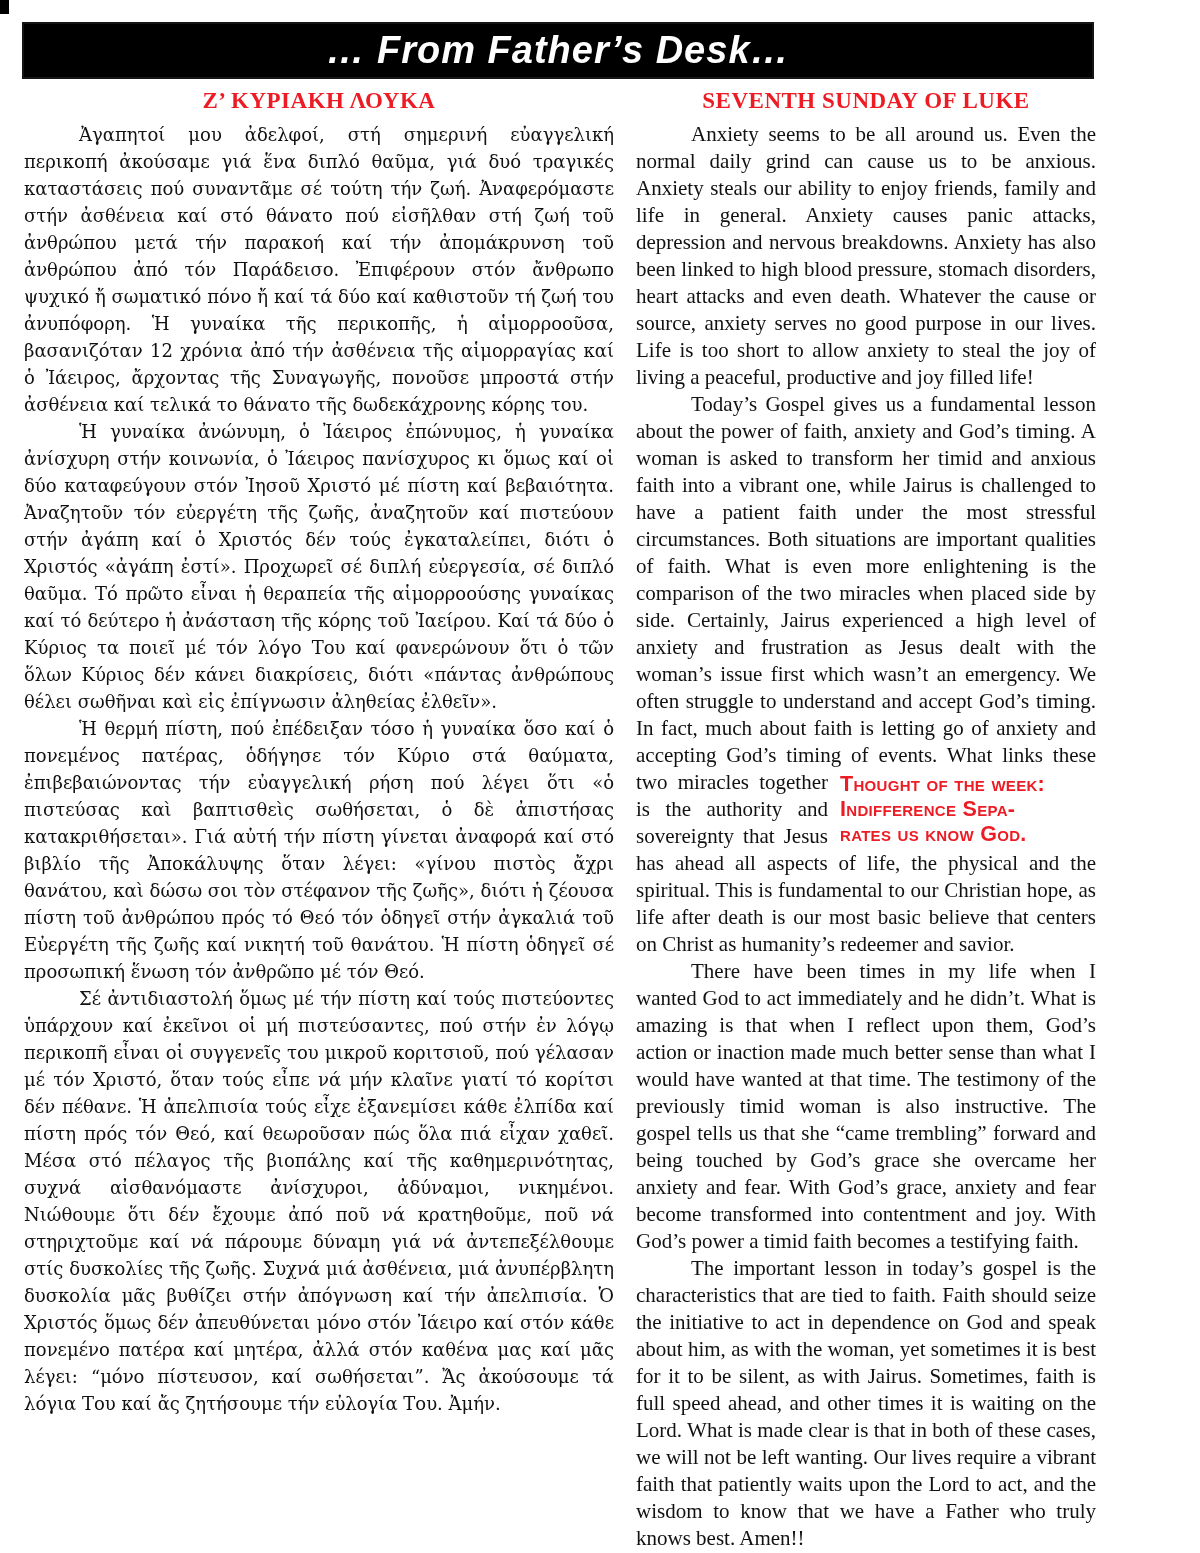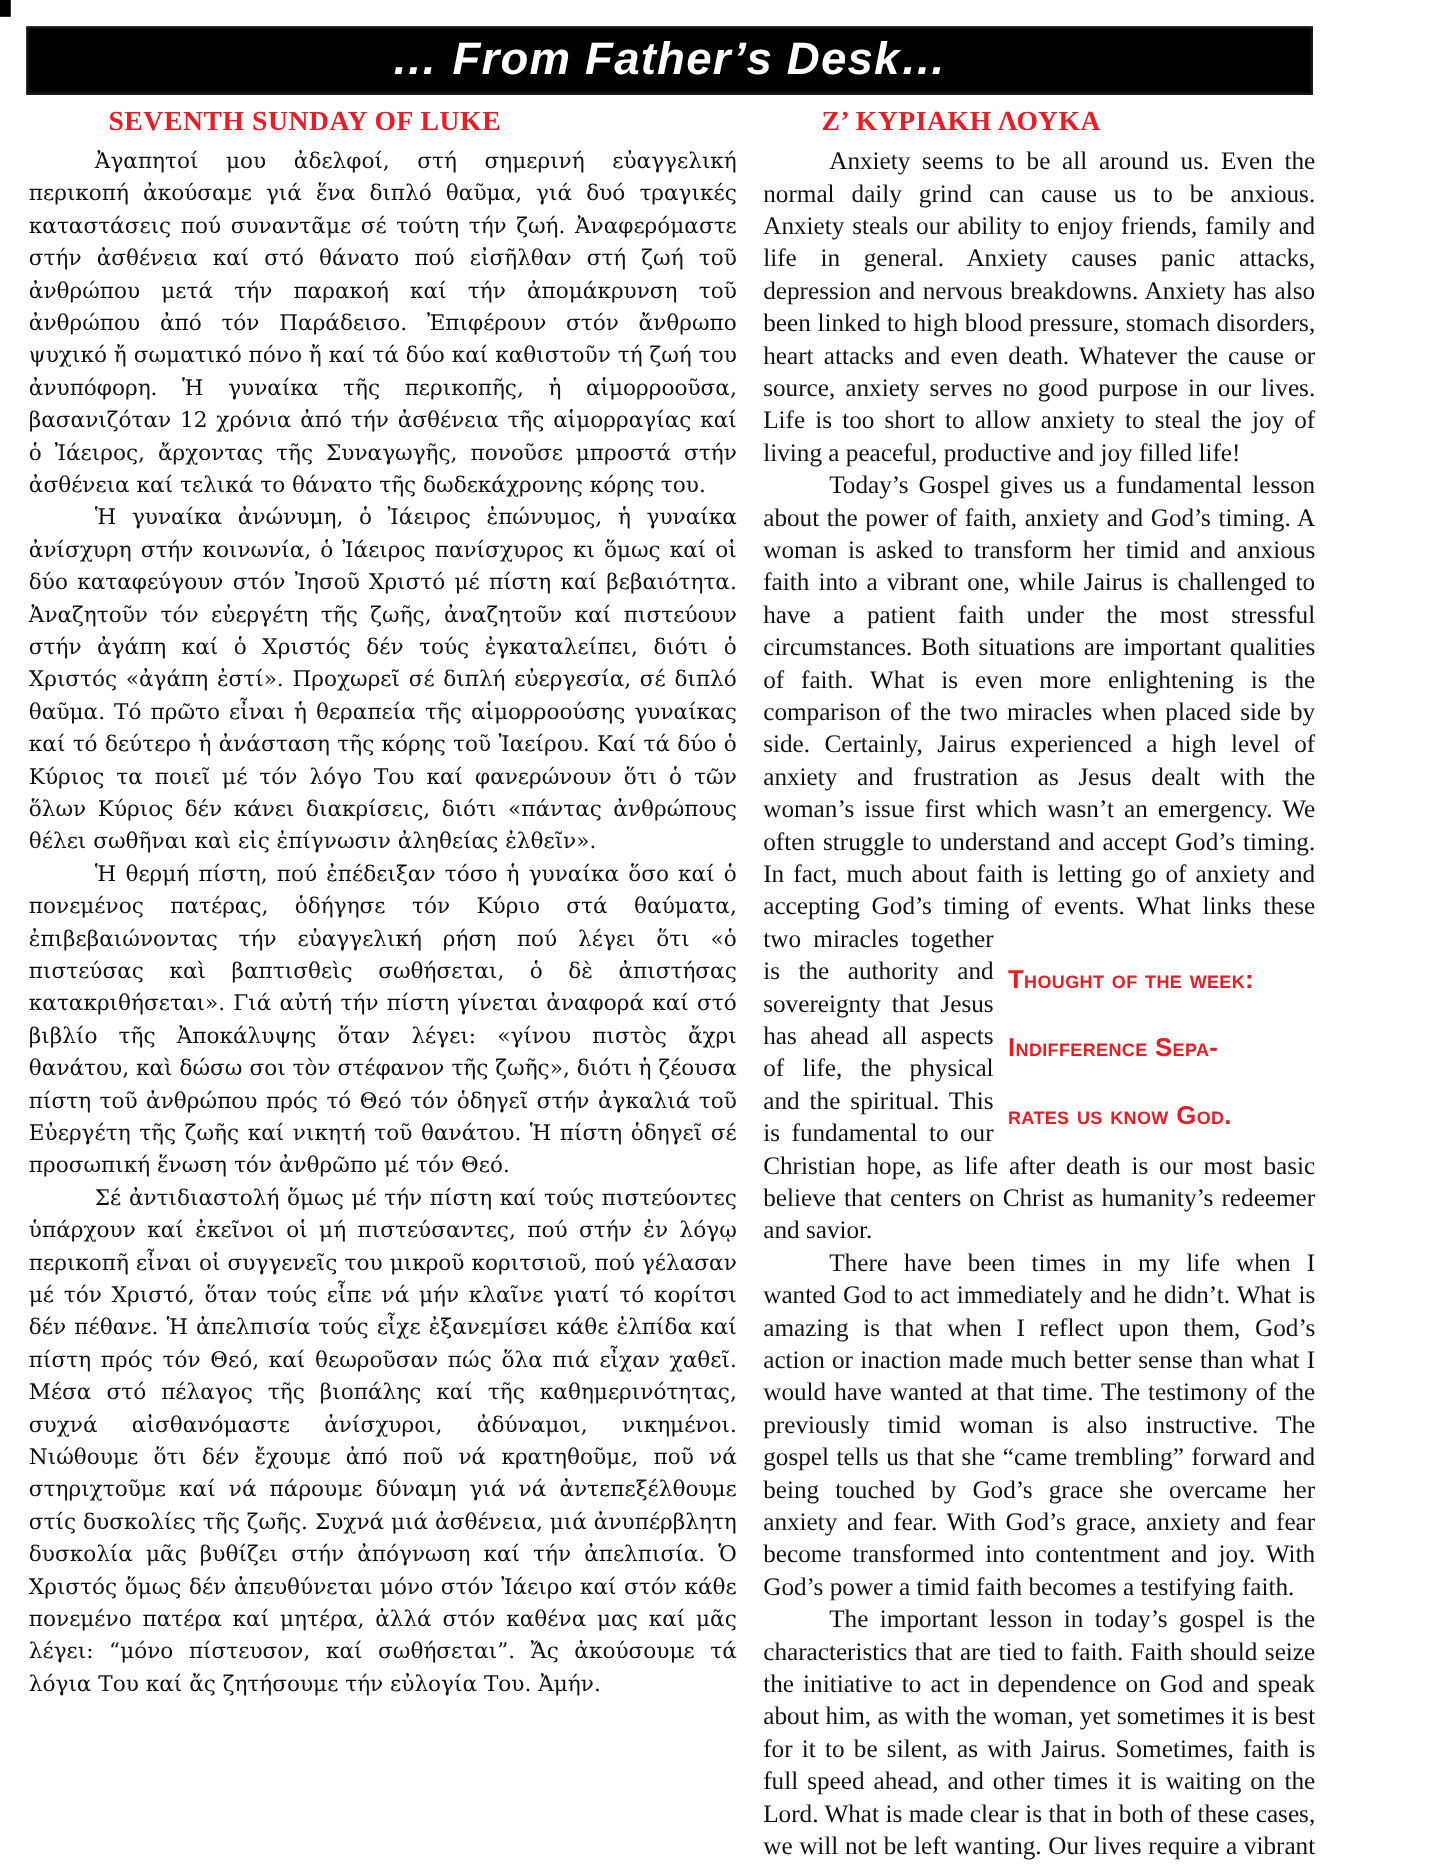--- a/index.html
+++ b/index.html
@@ -83,35 +83,35 @@
     text-indent: 0;
     text-align: left;
     font-family: "Liberation Sans", sans-serif;
     font-weight: bold;
     font-variant: small-caps;
     color: #ed1c24;
     font-size: 21.5px;
     line-height: 25px;
     letter-spacing: 0.3px;
   }
-  .callout-line { display: block; margin-top: 32px; }
+  .callout-line { display: block; }
 </style>
 </head>
 <body>
 
 <div class="page">
   <div class="scan-corner"></div>
 
   <div class="banner">
     <span class="banner-title">… From Father’s Desk…</span>
   </div>
 
   <div class="headings">
+    <h2 class="heading heading-left">Ζ’ ΚΥΡΙΑΚΗ ΛΟΥΚΑ</h2>
     <h2 class="heading heading-right">SEVENTH SUNDAY OF LUKE</h2>
-    <h2 class="heading heading-left">Ζ’ ΚΥΡΙΑΚΗ ΛΟΥΚΑ</h2>
   </div>
 
   <div class="cols">
 
     <div class="col-left">
       <p>Ἀγαπητοί μου ἀδελφοί, στή σημερινή εὐαγγελική περικοπή ἀκούσαμε γιά ἕνα διπλό θαῦμα, γιά δυό τραγικές καταστάσεις πού συναντᾶμε σέ τούτη τήν ζωή. Ἀναφερόμαστε στήν ἀσθένεια καί στό θάνατο πού εἰσῆλθαν στή ζωή τοῦ ἀνθρώπου μετά τήν παρακοή καί τήν ἀπομάκρυνση τοῦ ἀνθρώπου ἀπό τόν Παράδεισο. Ἐπιφέρουν στόν ἄνθρωπο ψυχικό ἤ σωματικό πόνο ἤ καί τά δύο καί καθιστοῦν τή ζωή του ἀνυπόφορη. Ἡ γυναίκα τῆς περικοπῆς, ἡ αἱμορροοῦσα, βασανιζόταν 12 χρόνια ἀπό τήν ἀσθένεια τῆς αἱμορραγίας καί ὁ Ἰάειρος, ἄρχοντας τῆς Συναγωγῆς, πονοῦσε μπροστά στήν ἀσθένεια καί τελικά το θάνατο τῆς δωδεκάχρονης κόρης του.</p>
       <p>Ἡ γυναίκα ἀνώνυμη, ὁ Ἰάειρος ἐπώνυμος, ἡ γυναίκα ἀνίσχυρη στήν κοινωνία, ὁ Ἰάειρος πανίσχυρος κι ὅμως καί οἱ δύο καταφεύγουν στόν Ἰησοῦ Χριστό μέ πίστη καί βεβαιότητα. Ἀναζητοῦν τόν εὐεργέτη τῆς ζωῆς, ἀναζητοῦν καί πιστεύουν στήν ἀγάπη καί ὁ Χριστός δέν τούς ἐγκαταλείπει, διότι ὁ Χριστός «ἀγάπη ἐστί». Προχωρεῖ σέ διπλή εὐεργεσία, σέ διπλό θαῦμα. Τό πρῶτο εἶναι ἡ θεραπεία τῆς αἱμορροούσης γυναίκας καί τό δεύτερο ἡ ἀνάσταση τῆς κόρης τοῦ Ἰαείρου. Καί τά δύο ὁ Κύριος τα ποιεῖ μέ τόν λόγο Του καί φανερώνουν ὅτι ὁ τῶν ὅλων Κύριος δέν κάνει διακρίσεις, διότι «πάντας ἀνθρώπους θέλει σωθῆναι καὶ εἰς ἐπίγνωσιν ἀληθείας ἐλθεῖν».</p>
       <p>Ἡ θερμή πίστη, πού ἐπέδειξαν τόσο ἡ γυναίκα ὅσο καί ὁ πονεμένος πατέρας, ὁδήγησε τόν Κύριο στά θαύματα, ἐπιβεβαιώνοντας τήν εὐαγγελική ρήση πού λέγει ὅτι «ὁ πιστεύσας καὶ βαπτισθεὶς σωθήσεται, ὁ δὲ ἀπιστήσας κατακριθήσεται». Γιά αὐτή τήν πίστη γίνεται ἀναφορά καί στό βιβλίο τῆς Ἀποκάλυψης ὅταν λέγει: «γίνου πιστὸς ἄχρι θανάτου, καὶ δώσω σοι τὸν στέφανον τῆς ζωῆς», διότι ἡ ζέουσα πίστη τοῦ ἀνθρώπου πρός τό Θεό τόν ὁδηγεῖ στήν ἀγκαλιά τοῦ Εὐεργέτη τῆς ζωῆς καί νικητή τοῦ θανάτου. Ἡ πίστη ὁδηγεῖ σέ προσωπική ἕνωση τόν ἀνθρῶπο μέ τόν Θεό.</p>
       <p>Σέ ἀντιδιαστολή ὅμως μέ τήν πίστη καί τούς πιστεύοντες ὑπάρχουν καί ἐκεῖνοι οἱ μή πιστεύσαντες, πού στήν ἐν λόγῳ περικοπῆ εἶναι οἱ συγγενεῖς του μικροῦ κοριτσιοῦ, πού γέλασαν μέ τόν Χριστό, ὅταν τούς εἶπε νά μήν κλαῖνε γιατί τό κορίτσι δέν πέθανε. Ἡ ἀπελπισία τούς εἶχε ἐξανεμίσει κάθε ἐλπίδα καί πίστη πρός τόν Θεό, καί θεωροῦσαν πώς ὅλα πιά εἶχαν χαθεῖ. Μέσα στό πέλαγος τῆς βιοπάλης καί τῆς καθημερινότητας, συχνά αἰσθανόμαστε ἀνίσχυροι, ἀδύναμοι, νικημένοι. Νιώθουμε ὅτι δέν ἔχουμε ἀπό ποῦ νά κρατηθοῦμε, ποῦ νά στηριχτοῦμε καί νά πάρουμε δύναμη γιά νά ἀντεπεξέλθουμε στίς δυσκολίες τῆς ζωῆς. Συχνά μιά ἀσθένεια, μιά ἀνυπέρβλητη δυσκολία μᾶς βυθίζει στήν ἀπόγνωση καί τήν ἀπελπισία. Ὁ Χριστός ὅμως δέν ἀπευθύνεται μόνο στόν Ἰάειρο καί στόν κάθε πονεμένο πατέρα καί μητέρα, ἀλλά στόν καθένα μας καί μᾶς λέγει: “μόνο πίστευσον, καί σωθήσεται”. Ἄς ἀκούσουμε τά λόγια Του καί ἄς ζητήσουμε τήν εὐλογία Του. Ἀμήν.</p>
     </div>

